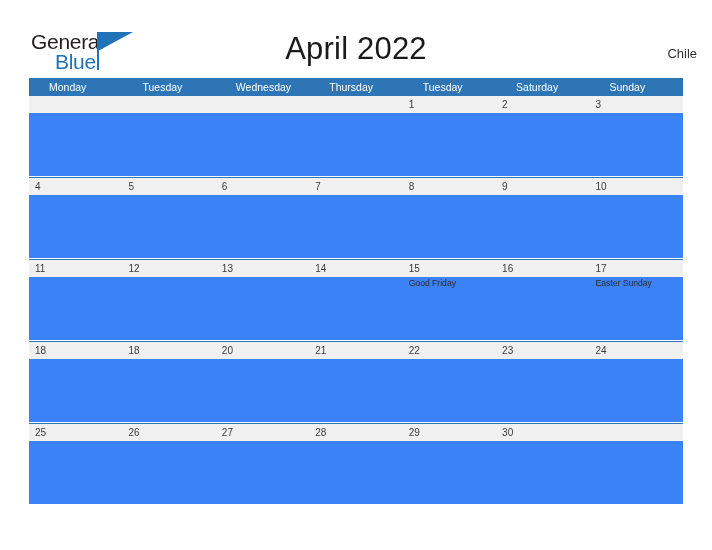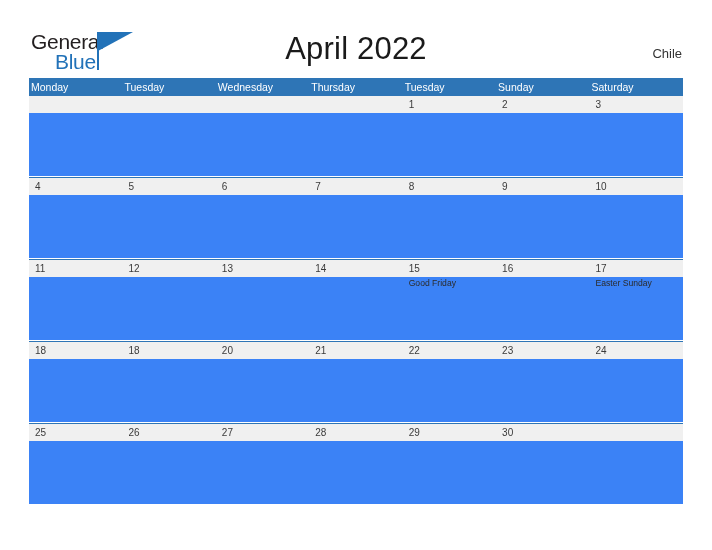--- a/index.html
+++ b/index.html
@@ -85,21 +85,21 @@
     font-size: 31px;
     line-height: 36px;
     font-weight: 400;
     color: #1a1a1a;
     font-family: "Liberation Sans", sans-serif;
     letter-spacing: 0.2px;
   }
 
   .cal-country {
     position: absolute;
-    right: 30px;
+    right: 15px;
     top: 46px;
     font-size: 13px;
     line-height: 16px;
     color: #333333;
     font-family: "Liberation Sans", sans-serif;
   }
 
   
   .calendar {
     position: absolute;
@@ -111,21 +111,21 @@
   .weekday-row {
     display: flex;
     width: 654px;
     height: 18px;
     background: #2e75b6;
   }
   .weekday-cell {
     flex: 0 0 93.43px;
     width: 93.43px;
     box-sizing: border-box;
-    padding-left: 2px;
+    padding-left: 20px;
     color: #ffffff;
     font-size: 10.5px;
     line-height: 18px;
     font-family: "Liberation Sans", sans-serif;
     white-space: nowrap;
     overflow: hidden;
   }
 
   .week-row {
     width: 654px;
@@ -194,22 +194,22 @@
   </div>
 
   <div class="calendar">
 
     <div class="weekday-row">
       <div class="weekday-cell">Monday</div>
       <div class="weekday-cell">Tuesday</div>
       <div class="weekday-cell">Wednesday</div>
       <div class="weekday-cell">Thursday</div>
       <div class="weekday-cell">Tuesday</div>
+      <div class="weekday-cell">Saturday</div>
       <div class="weekday-cell">Sunday</div>
-      <div class="weekday-cell">Saturday</div>
     </div>
 
     <div class="week-row">
       <div class="date-band">
         <div class="date-cell"></div>
         <div class="date-cell"></div>
         <div class="date-cell"></div>
         <div class="date-cell"></div>
         <div class="date-cell">1</div>
         <div class="date-cell">2</div>

